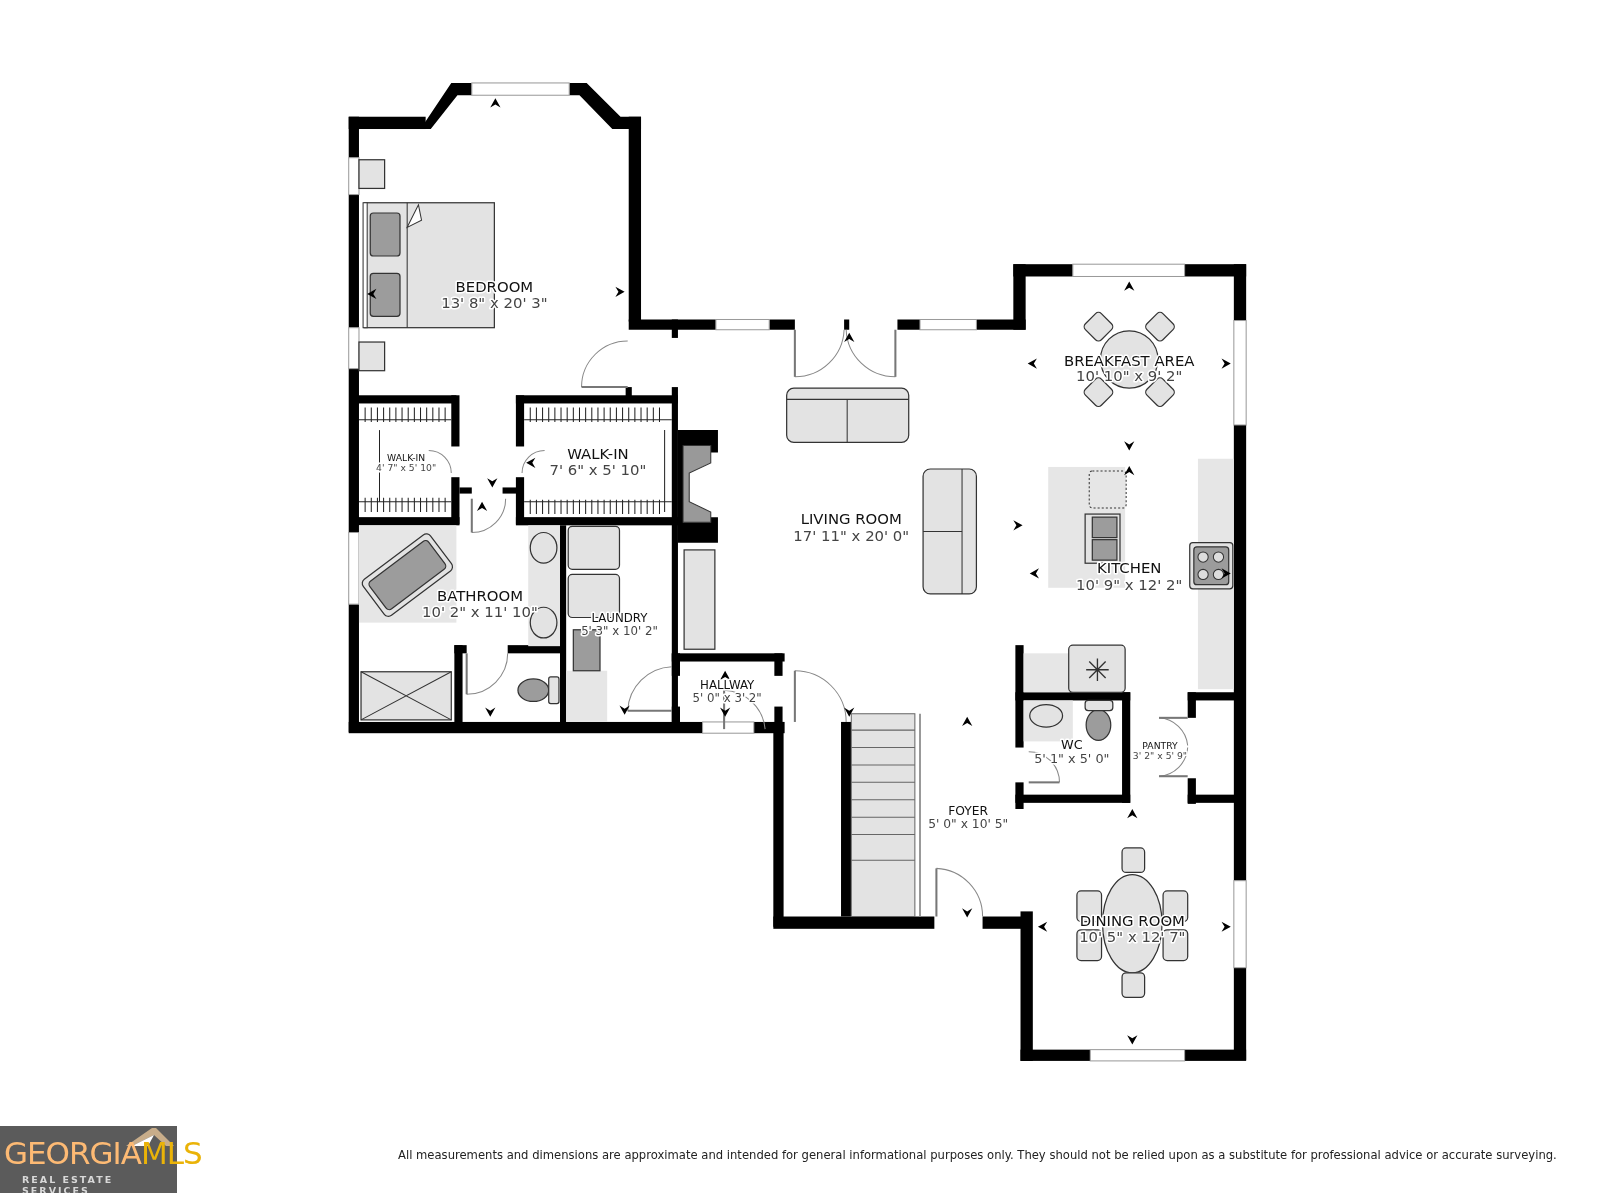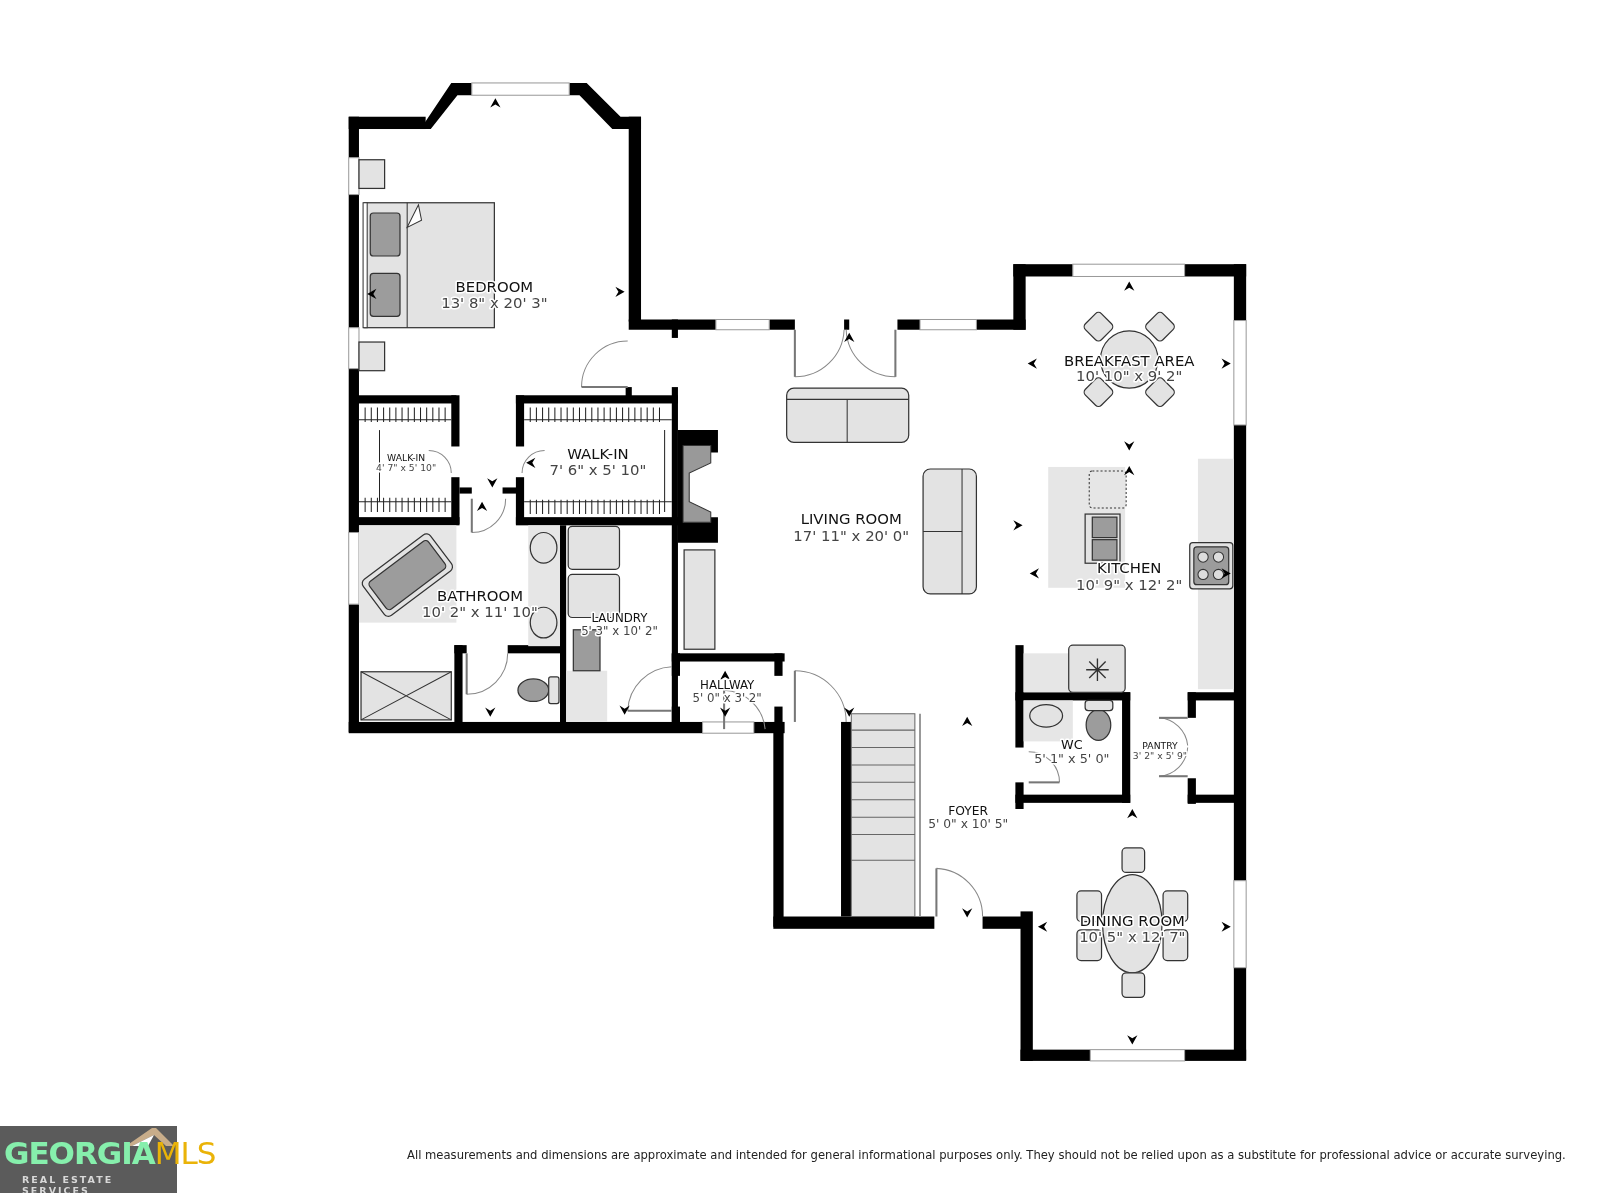--- a/index.html
+++ b/index.html
@@ -13,25 +13,25 @@
   .door { fill: none; stroke: #888; stroke-width: 1; }
   .doorleaf { stroke: #777; stroke-width: 2; }
   .arrow { fill: #000; }
   .rname { font-family: "DejaVu Sans", sans-serif; fill: #111; text-anchor: middle; }
   .rdim { font-family: "DejaVu Sans", sans-serif; fill: #444; text-anchor: middle; }
   .halo { paint-order: stroke; stroke: #fff; stroke-width: 3px; stroke-linejoin: round; }
   .hang { stroke: #222; stroke-width: 1; }
   .stair { fill: #e3e3e3; stroke: #666; stroke-width: 1; }
   #logo { position: absolute; left: 0; top: 1126px; width: 177px; height: 67px; background: #5b5b5b; }
   #logo-main { position: absolute; left: 4px; top: 12px; font-family: "DejaVu Sans", sans-serif; font-size: 31px; letter-spacing: -1px; line-height: 1; }
-  #logo-main .g { color: #86efac; font-weight: bold; }
+  #logo-main .g { color: #fdba74; font-weight: normal; }
   #logo-main .m { color: #eab308; }
   #logo-sub { position: absolute; left: 22px; top: 48px; font-family: "DejaVu Sans", sans-serif; font-size: 9.5px; letter-spacing: 2px; color: #d8d8d8; font-weight: bold; }
   #logo-roof { position: absolute; left: 118px; top: 0px; width: 59px; height: 20px; }
-  #disclaimer { position: absolute; left: 407px; top: 1148px; font-family: "DejaVu Sans", sans-serif; font-size: 11.6px; color: #222; white-space: nowrap; }
+  #disclaimer { position: absolute; left: 398px; top: 1148px; font-family: "DejaVu Sans", sans-serif; font-size: 11.6px; color: #222; white-space: nowrap; }
 </style>
 </head>
 <body>
 
 <svg id="plan" viewBox="0 0 1560 1165" preserveAspectRatio="none" xmlns="http://www.w3.org/2000/svg">
 
   <g>
 
     <rect class="wall" x="340" y="114" width="10" height="40"></rect>
     <rect class="wall" x="340" y="114" width="75" height="12"></rect>

